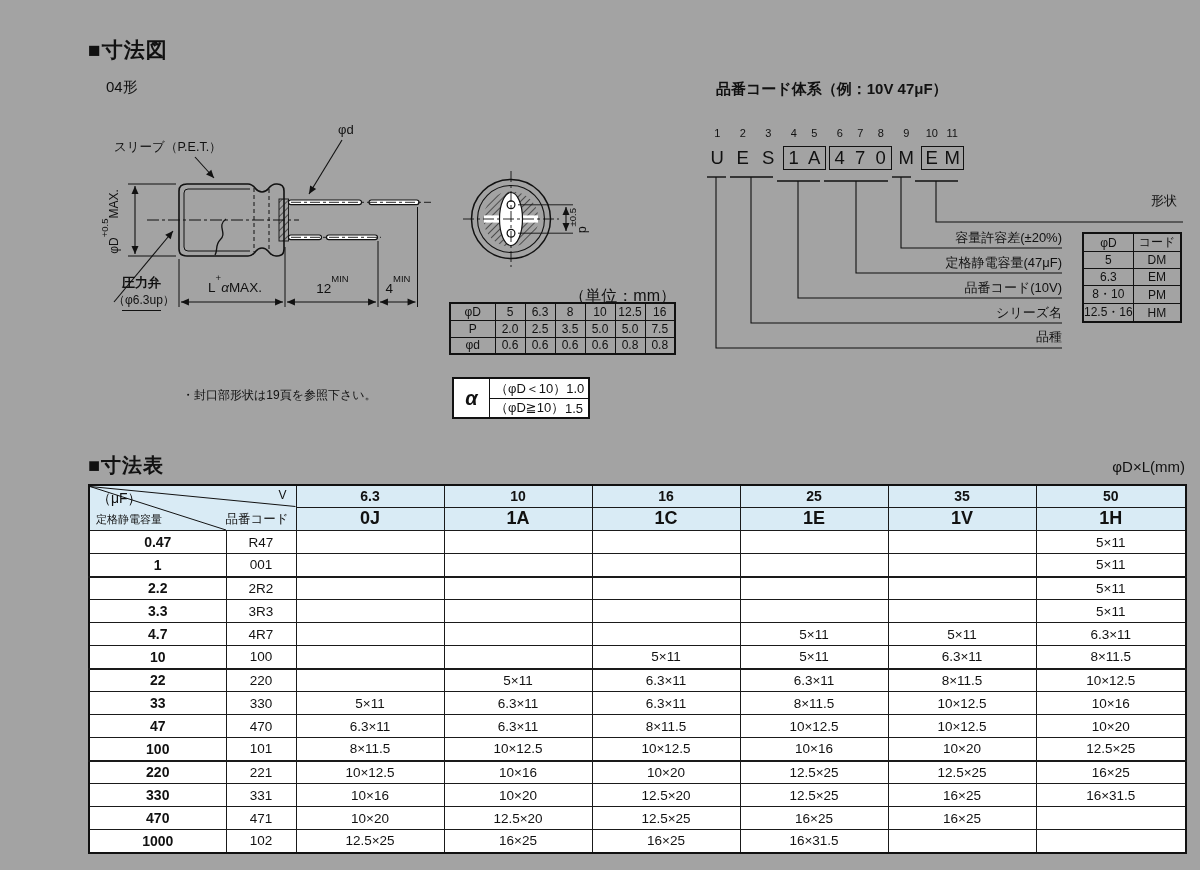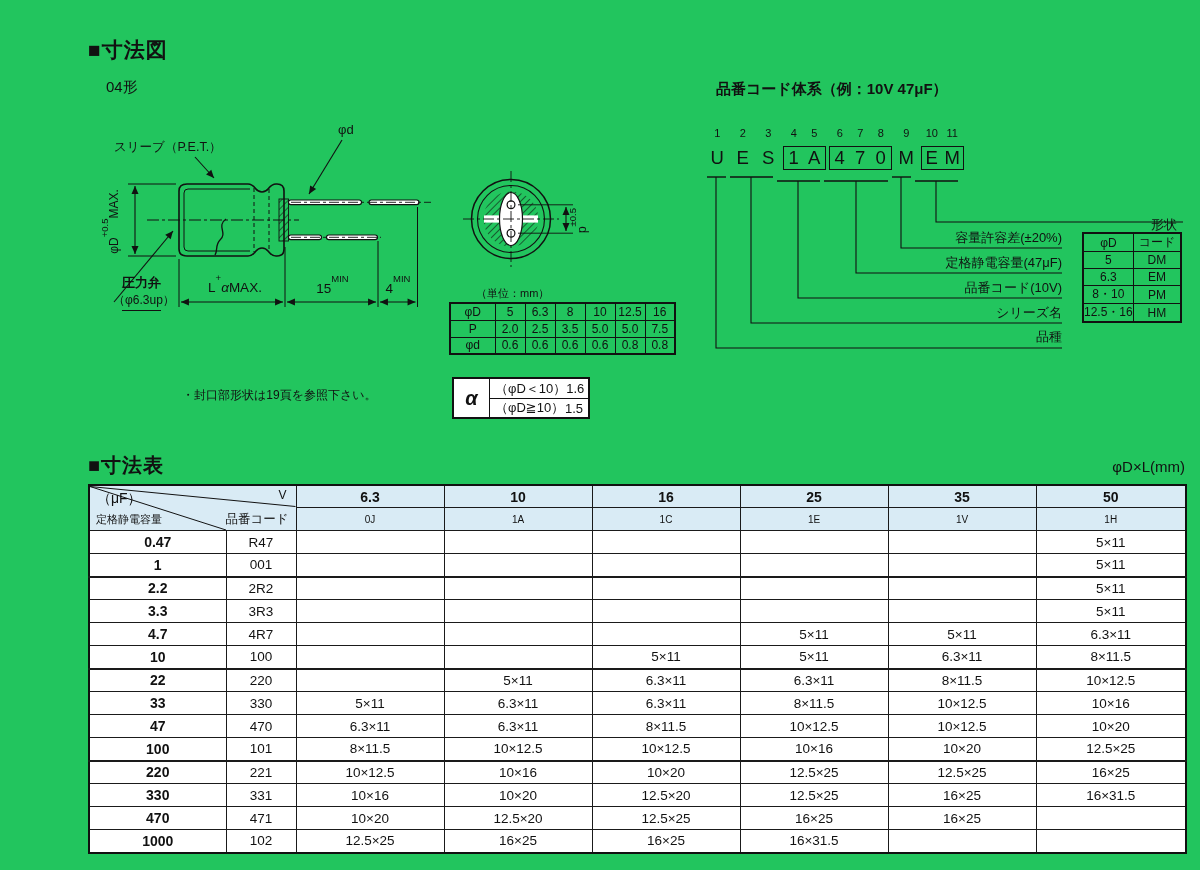--- a/index.html
+++ b/index.html
@@ -1,31 +1,31 @@
 <!DOCTYPE html>
 <html><head>
 <meta charset="utf-8">
 <style>
   *{box-sizing:border-box;margin:0;padding:0}
   html,body{background:#fff}
   body{font-family:"Liberation Sans","DejaVu Sans",sans-serif;color:#111}
-  .page{position:relative;width:1200px;height:870px;background:#22c55e;overflow:hidden}
+  .page{position:relative;width:1200px;height:870px;background:#a3a3a3;overflow:hidden}
   .abs{position:absolute}
   .h1{font-size:21px;font-weight:bold;letter-spacing:1px}
   .h2{font-size:15px}
   sup.s{font-size:9.5px;position:relative;top:-5px;letter-spacing:0}
   .rot{transform:rotate(-90deg);text-align:center;white-space:nowrap}
   .fig-label{font-size:12.5px;white-space:nowrap}
   .dim-label{font-size:13.5px;text-align:center;white-space:nowrap}
   .valve{font-size:13px;font-weight:bold;border-bottom:1.2px solid #111;padding-bottom:18px}
   
   .pin-table{border-collapse:collapse;border:2px solid #111}
   .pin-table td{border:1px solid #111;width:30px;height:17px;font-size:12px;text-align:center;white-space:nowrap}
   .pin-table td.lbl{width:45px}
-  .unit-note{font-size:11px;width:200px}
+  .unit-note{font-size:16px;text-align:right;width:200px}
   .seal-note{font-size:12px}
   
   .alpha-box{display:flex;border:2px solid #111;background:#fff}
   .alpha-sym{width:36px;display:flex;align-items:center;justify-content:center;font-size:20px;font-style:italic;font-weight:bold;border-right:1.2px solid #111}
   .alpha-rows{display:flex;flex-direction:column}
   .alpha-row{display:flex;justify-content:space-between;align-items:center;width:98px;height:19px;padding:0 5px;font-size:13px;white-space:nowrap}
   .alpha-row + .alpha-row{border-top:1px solid #111}
   
   .pc-title{font-size:15px;font-weight:bold;white-space:nowrap}
   .code-row{display:flex}
@@ -37,21 +37,21 @@
   .code-row.chars .cell{height:22px;line-height:22px;font-size:18.5px}
   .meaning{width:220px;text-align:right;font-size:13px;white-space:nowrap}
   .shape-table{border-collapse:collapse;border:2px solid #111;font-size:12px}
   .shape-table th,.shape-table td{border:1px solid #111;width:48px;height:17px;text-align:center;font-weight:normal;white-space:nowrap}
   
   .st-heading{font-size:20px;font-weight:bold;letter-spacing:1px}
   .st-unit{font-size:15px;text-align:right;width:200px}
   .size-table{border-collapse:collapse;table-layout:fixed;width:1097px;border:2px solid #111}
   .size-table th,.size-table td{border:1px solid #1a1a1a;text-align:center;padding:0;white-space:nowrap;overflow:hidden}
   .size-table thead th{background:#d9ebf5;height:21px;font-size:14px;font-weight:bold}
-  .size-table thead th.code-th{font-weight:normal;font-size:10px}
+  .size-table thead th.code-th{font-weight:bold;font-size:18px}
   .size-table tbody td{height:23px;font-size:13.5px;background:#fff}
   .size-table tbody td.cap{font-weight:bold;font-size:14px}
   .size-table tbody tr.thick td{border-bottom-width:2px}
   th.corner{background:#d9ebf5;padding:0}
   .corner-wrap{position:relative;width:100%;height:44px}
   .corner-wrap svg{position:absolute;inset:0}
   .corner-wrap span{position:absolute;font-weight:normal}
   .c-v{right:9px;top:2px;font-size:12px}
   .c-code{right:7px;top:25px;font-size:12.5px}
   .c-uf{left:7px;top:4px;font-size:14px}
@@ -128,21 +128,21 @@
   <div class="abs fig-label" style="left:338px;top:122px;font-size:13px">φd</div>
   <div class="abs rot" style="left:77px;top:213px;width:70px;font-size:12px">
     <span>φD</span><sup class="s">+0.5</sup><span>MAX.</span>
   </div>
   <div class="abs valve" style="left:122px;top:274px">圧力弁</div>
   <div class="abs fig-label" style="left:113px;top:292px;font-size:12px">（φ6.3up）</div>
   <div class="abs dim-label" style="left:200px;top:277px;width:70px">
     <span>L</span><sup class="s">+</sup><span style="font-style:italic">α</span><span>MAX.</span>
   </div>
   <div class="abs dim-label" style="left:305px;top:278px;width:55px">
-    <span>15</span><sup class="s">MIN</sup>
+    <span>12</span><sup class="s">MIN</sup>
   </div>
   <div class="abs dim-label" style="left:374px;top:278px;width:48px">
     <span>4</span><sup class="s">MIN</sup>
   </div>
   <div class="abs rot" style="left:545px;top:212px;width:70px;font-size:12px">
     <span>p</span><sup class="s">±0.5</sup>
   </div>
 
   <div class="abs unit-note" style="left:476px;top:286px">（単位：mm）</div>
   <table class="pin-table abs" style="left:449px;top:302px">
@@ -177,21 +177,21 @@
       </tbody>
   </table>
 
   <div class="abs seal-note" style="left:182px;top:387px">・封口部形状は19頁を参照下さい。</div>
 
   <div class="abs alpha-box" style="left:452px;top:377px">
     <div class="alpha-sym">α</div>
     <div class="alpha-rows">
       <div class="alpha-row">
         <span>（φD＜10）</span>
-          <span>1.6</span>
+          <span>1.0</span>
       </div>
       <div class="alpha-row">
         <span>（φD≧10）</span>
           <span>1.5</span>
       </div>
     </div>
   </div>
 
   <div class="abs pc-title" style="left:716px;top:80px">品番コード体系（例：10V  47μF）</div>
   <div class="abs code-row nums" style="left:706px;top:126px">
@@ -259,21 +259,21 @@
       <line x1="915" y1="181" x2="958" y2="181" stroke-width="1.4"></line>
       <path d="M716,177 L716,348 L1062,348" stroke-width="1.1"></path>
       <path d="M751,177 L751,323 L1062,323" stroke-width="1.1"></path>
       <path d="M798,181 L798,298 L1062,298" stroke-width="1.1"></path>
       <path d="M856,181 L856,273 L1062,273" stroke-width="1.1"></path>
       <path d="M901,177 L901,248 L1062,248" stroke-width="1.1"></path>
       <path d="M936,181 L936,222 L1183,222" stroke-width="1.1"></path>
     </g>
   </svg>
 
-  <div class="abs meaning" style="left:957px;top:216px">形状</div>
+  <div class="abs meaning" style="left:957px;top:192px">形状</div>
   <div class="abs meaning" style="left:842px;top:229px">容量許容差(±20%)</div>
   <div class="abs meaning" style="left:842px;top:254px">定格静電容量(47μF)</div>
   <div class="abs meaning" style="left:842px;top:279px">品番コード(10V)</div>
   <div class="abs meaning" style="left:842px;top:304px">シリーズ名</div>
   <div class="abs meaning" style="left:842px;top:328px">品種</div>
 
   <table class="shape-table abs" style="left:1082px;top:232px">
     <thead>
       <tr>
         <th>φD</th>

